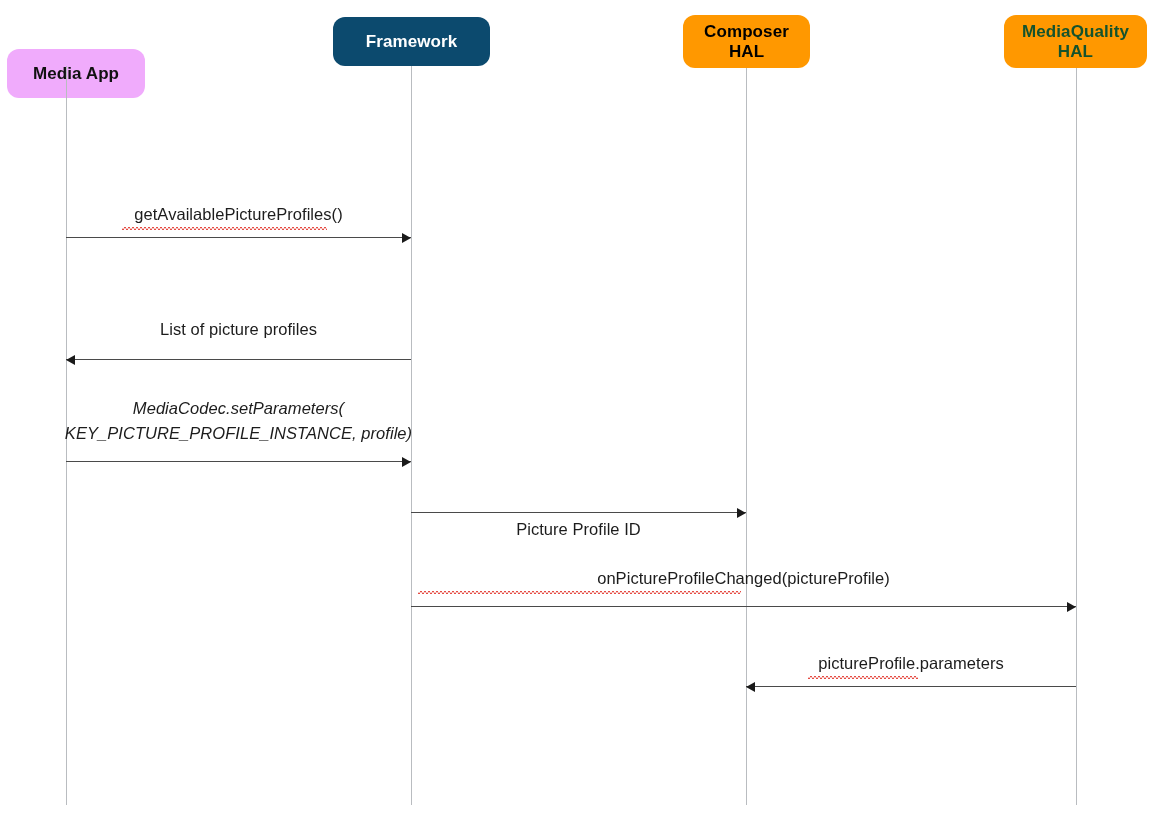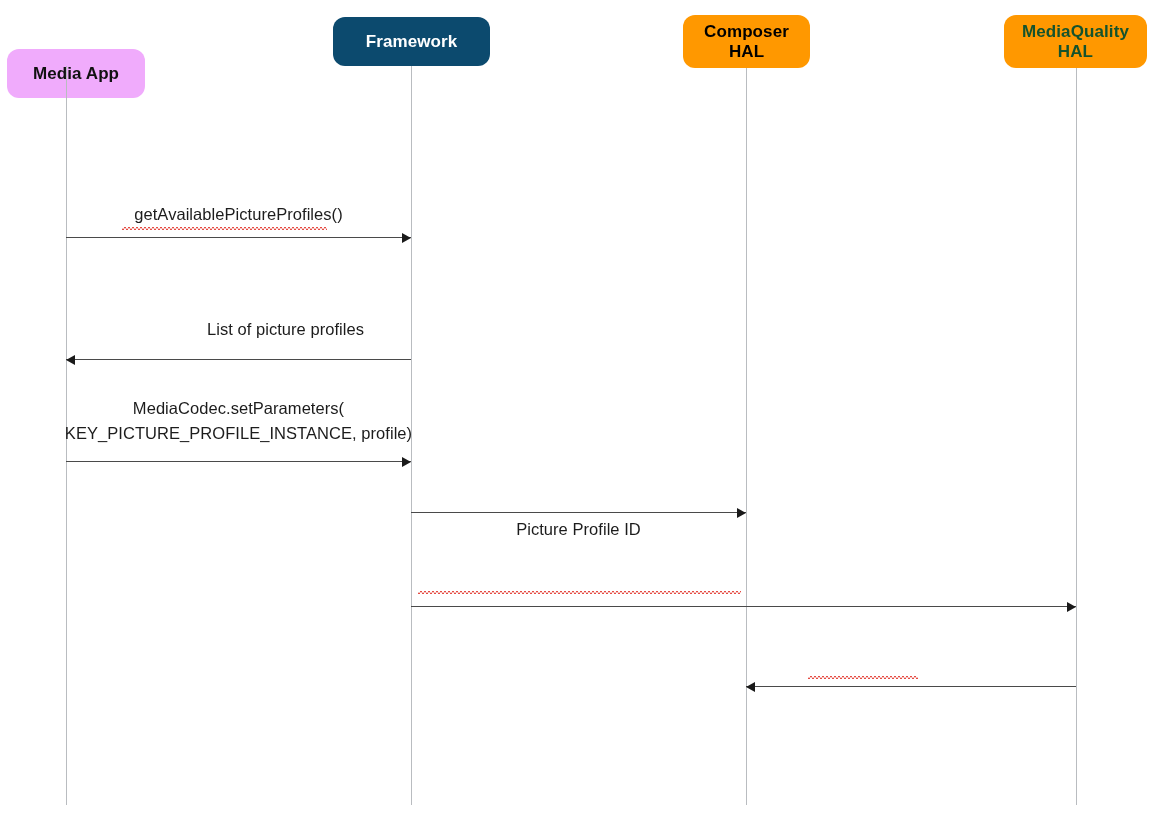--- a/index.html
+++ b/index.html
@@ -117,34 +117,36 @@
   <div class="lifeline" id="ll-media-app" style="left: 66px; top: 66px; height: 739px; background: rgb(185, 188, 192);"></div>
   <div class="lifeline" id="ll-framework" style="left: 411px; top: 66px; height: 739px; background: rgb(185, 188, 192);"></div>
   <div class="lifeline" id="ll-composer-hal" style="left: 746px; top: 68px; height: 737px; background: rgb(185, 188, 192);"></div>
   <div class="lifeline" id="ll-mediaquality-hal" style="left: 1076px; top: 68px; height: 737px; background: rgb(185, 188, 192);"></div>
 
   <div class="msg-label" style="left:66px; top:202px; width:345px;">getAvailablePictureProfiles()</div>
   <div class="squiggle" style="left:122px; top:227px; width:205px;"></div>
   <div class="arrow-line" style="left: 66px; top: 237px; width: 345px; background: rgb(74, 74, 74);"></div>
   <div class="arrow-head right" style="left:402px; top:232.5px;"></div>
 
-  <div class="msg-label" style="left:66px; top:317px; width:345px;margin-left:47px;">List of picture profiles</div>
+  <div class="msg-label" style="left:66px; top:317px; width:345px;">List of picture profiles</div>
   <div class="arrow-line" style="left: 66px; top: 359px; width: 345px; background: rgb(74, 74, 74);"></div>
   <div class="arrow-head left" style="left:66px; top:354.5px;"></div>
 
-  <div class="msg-label" style="left:56px; top:396px; width:365px;">MediaCodec.setParameters(
+  <div class="msg-label" style="left:56px; top:396px; width:365px;font-style:italic;">MediaCodec.setParameters(
 KEY_PICTURE_PROFILE_INSTANCE, profile)</div>
   <div class="arrow-line" style="left: 66px; top: 461px; width: 345px; background: rgb(74, 74, 74);"></div>
   <div class="arrow-head right" style="left:402px; top:456.5px;"></div>
 
   <div class="msg-label" style="left:411px; top:473px; width:335px;margin-top:44px;">Picture Profile ID</div>
   <div class="arrow-line" style="left: 411px; top: 512px; width: 335px; background: rgb(74, 74, 74);"></div>
   <div class="arrow-head right" style="left:737px; top:507.5px;"></div>
 
+  <div class="msg-label" style="left:411px; top:566px; width:665px;">onPictureProfileChanged(pictureProfile)</div>
   <div class="squiggle" style="left:418px; top:591px; width:323px;"></div>
   <div class="arrow-line" style="left: 411px; top: 606px; width: 665px; background: rgb(74, 74, 74);"></div>
   <div class="arrow-head right" style="left:1067px; top:601.5px;"></div>
 
+  <div class="msg-label" style="left:746px; top:651px; width:330px;">pictureProfile.parameters</div>
   <div class="squiggle" style="left:808px; top:676px; width:110px;"></div>
   <div class="arrow-line" style="left: 746px; top: 686px; width: 330px; background: rgb(74, 74, 74);"></div>
   <div class="arrow-head left" style="left:746px; top:681.5px;"></div>
 
 </div>
 
 </body></html>

